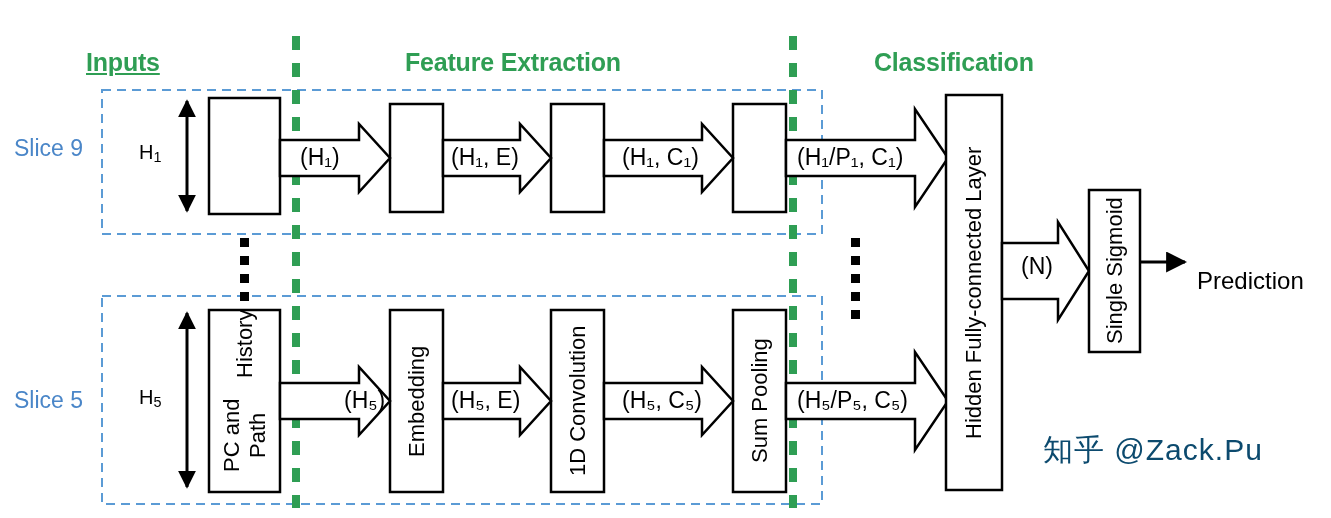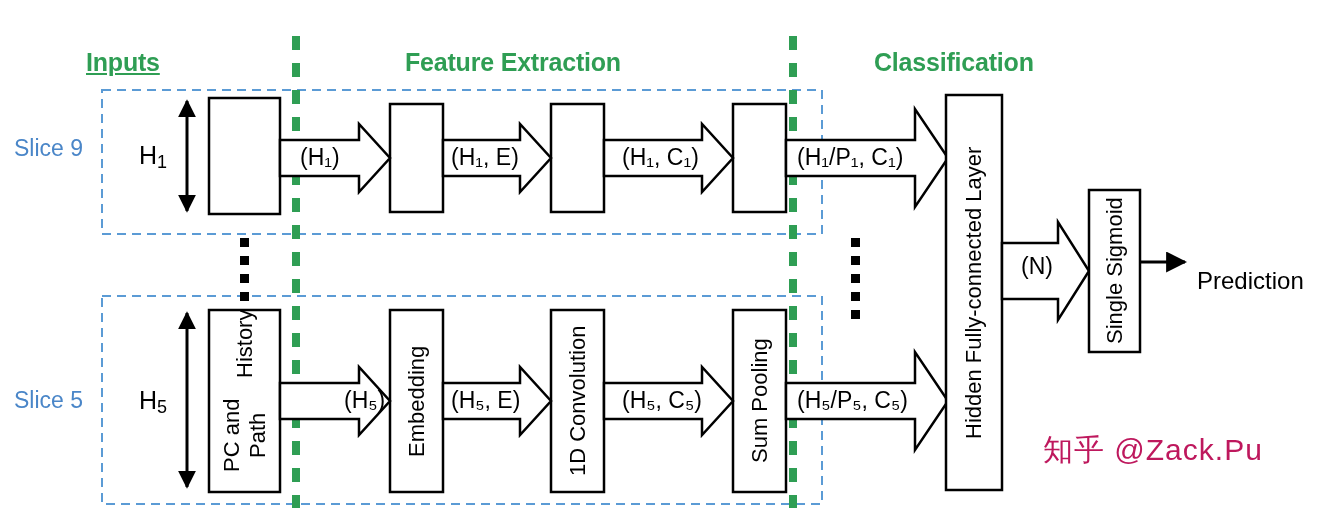--- a/index.html
+++ b/index.html
@@ -37,21 +37,21 @@
 
   
   .slice-label {
     font-size: 23px;
     color: #4a86c8;
     white-space: nowrap;
   }
 
   
   .dim-label {
-    font-size: 25px;
+    font-size: 20px;
     color: #000;
     white-space: nowrap;
     text-align: center;
   }
 
   
   .flow-label {
     font-size: 23px;
     color: #000;
     white-space: nowrap;
@@ -89,21 +89,21 @@
 
   
   sub {
     font-size: 0.72em;
     vertical-align: -0.22em;
   }
 
   
   .watermark {
     font-size: 30px;
-    color: #be185d;
+    color: #0c4a6e;
     white-space: nowrap;
     letter-spacing: 1px;
   }
 </style>
 </head>
 <body>
 
 <div id="canvas">
 
   <svg class="svg-layer" viewBox="0 0 1331 518" xmlns="http://www.w3.org/2000/svg">

